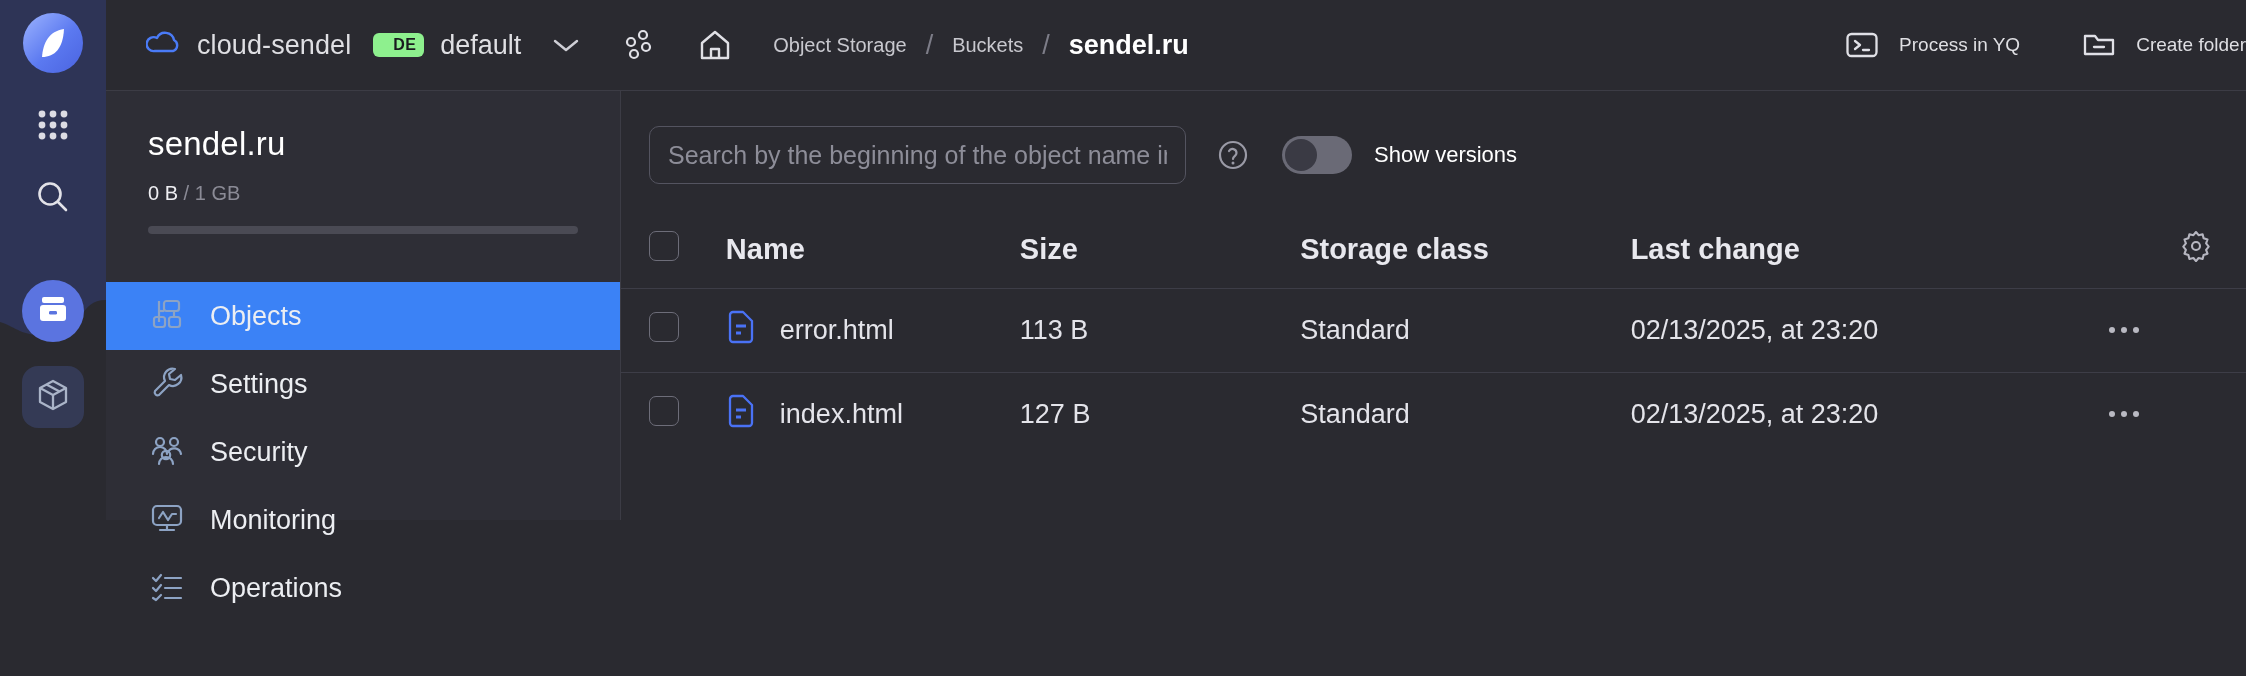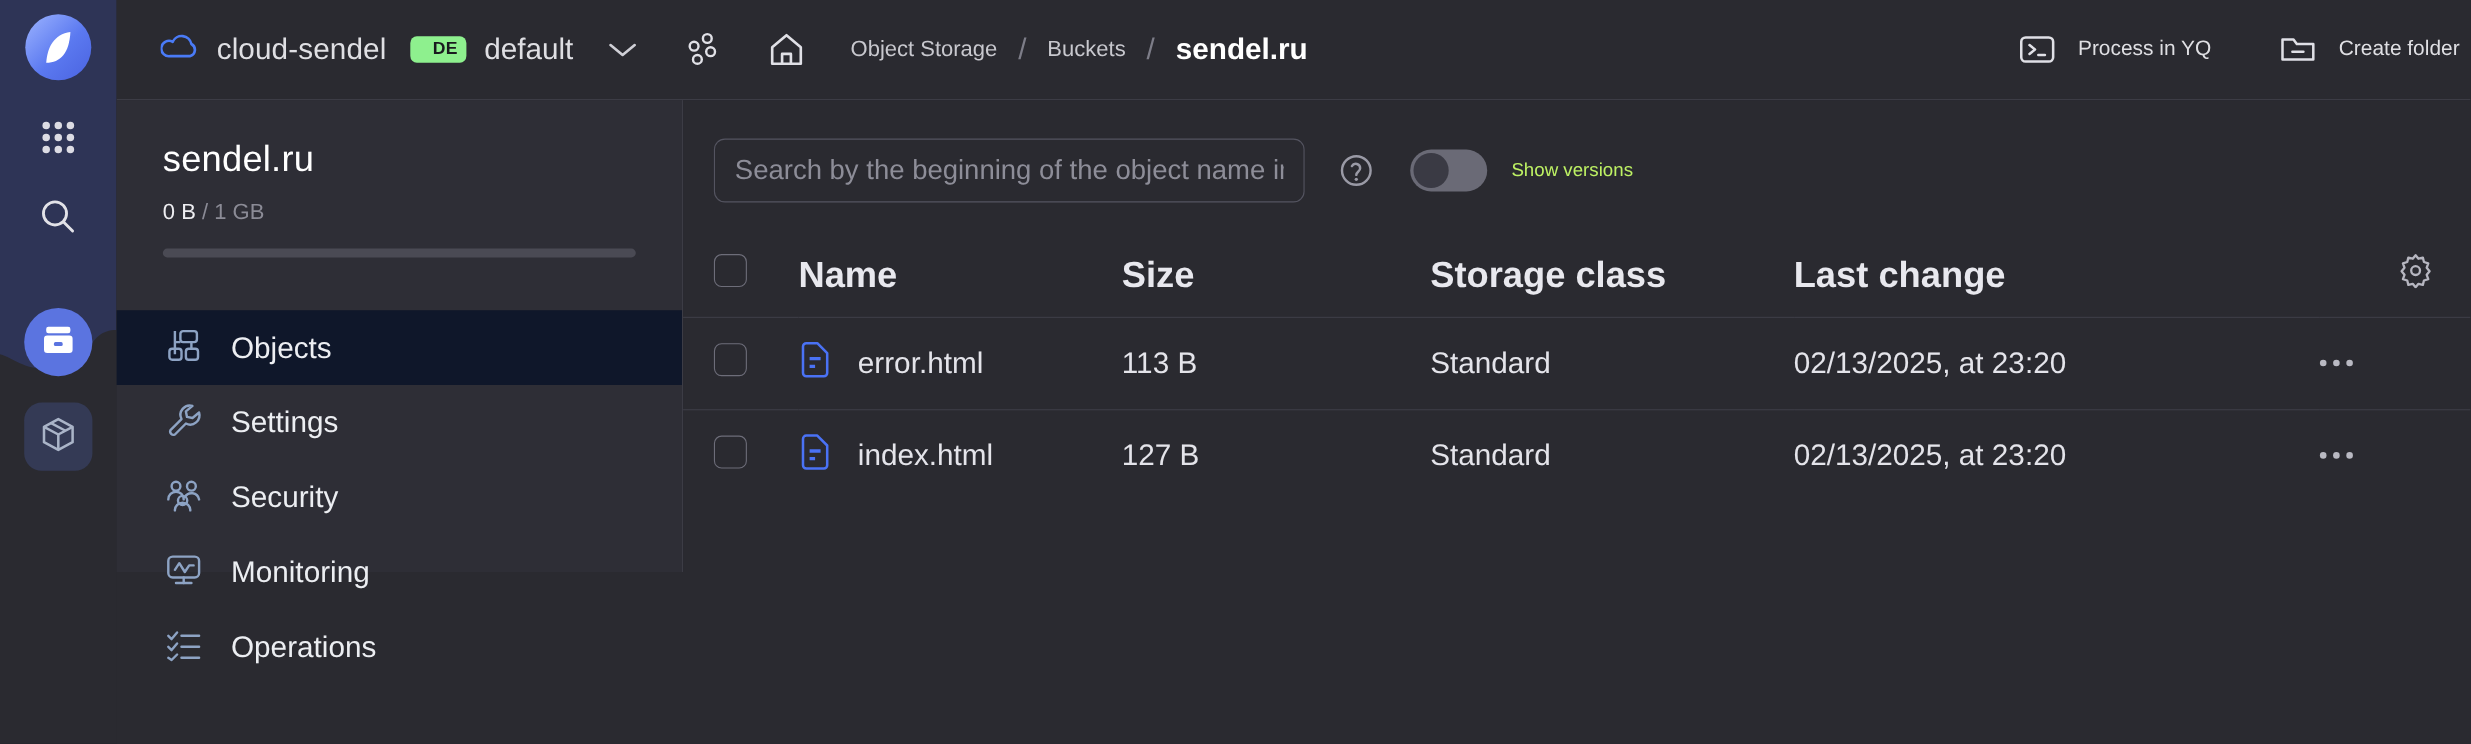--- a/index.html
+++ b/index.html
@@ -55,21 +55,21 @@
   .folder-name { color: #dfdfe3; font-size: 27px; margin-left: 16px; }
   .chev { margin-left: 30px; display: flex; align-items: center; }
   .topbar-icon { margin-left: 40px; display: flex; align-items: center; }
   .breadcrumb { display: flex; align-items: center; margin-left: 40px; gap: 0; }
   .bc-link { color: #c8c8ce; font-size: 20px; }
   .bc-sep { color: #7d7d88; font-size: 27px; margin: 0 19px; }
   .bc-current { color: #ffffff; font-size: 27px; font-weight: bold; }
   .topbar-right { margin-left: auto; display: flex; align-items: center; padding-right: 0; }
   .tb-action { display: flex; align-items: center; color: #dfdfe3; font-size: 19px; margin-left: 62px; }
   .tb-action .ic { margin-right: 20px; display: flex; align-items: center; }
-  .tb-action:last-child { padding-right: 10px; }
+  .tb-action:last-child { }
 
   
   .body { flex: 1 1 auto; display: flex; min-height: 0; }
 
   
   .sidebar {
     width: 515px; flex: 0 0 515px;
     background: #2e2e36;
     border-right: 1px solid #3c3c45;
     padding-top: 34px; position: relative;
@@ -79,21 +79,21 @@
   .sb-used { color: #eeeef2; }
   .sb-total { color: #8b8b96; }
   .sb-bar {
     margin: 21px 42px 0 42px; height: 8px; border-radius: 4px; background: #4a4a54;
   }
   .sb-nav { margin-top: 42px; }
   .sb-item {
     height: 68px; display: flex; align-items: center;
     padding-left: 44px; gap: 26px;
   }
-  .sb-item.active { background: #0f172a; margin-top: 48px; }
+  .sb-item.active { background: #3b82f6; margin-top: 48px; }
   .sb-item .lbl { color: #eceef2; font-size: 27px; }
 
   
   .main { flex: 1 1 auto; background: #2a2a30; min-width: 0; position: relative; }
   .toolbar { display: flex; align-items: center; padding: 35px 0 0 28px; }
   .search {
     width: 537px; height: 58px;
     background: transparent;
     border: 1px solid #545460; border-radius: 10px;
     color: #d5d5da; font-size: 25px;
@@ -105,27 +105,27 @@
   .toggle-wrap { display: flex; align-items: center; margin-left: 32px; }
   .toggle {
     width: 70px; height: 38px; border-radius: 19px;
     background: #6a6a76; position: relative; flex: 0 0 70px;
   }
   .toggle .knob {
     position: absolute; left: 3px; top: 3px;
     width: 32px; height: 32px; border-radius: 50%;
     background: #3a3a44;
   }
-  .toggle-label { color: #bef264; font-size: 17px; margin-left: 22px; }
+  .toggle-label { color: #ffffff; font-size: 22px; margin-left: 22px; }
 
   
   table.objects { width: 100%; border-collapse: collapse; margin-top: 28px; }
   table.objects th {
     text-align: left; font-weight: bold; color: #e8e8ee;
-    font-size: 33px; padding: 0 0 0 0; height: 76px; vertical-align: middle;
+    font-size: 29px; padding: 0 0 0 0; height: 76px; vertical-align: middle;
   }
   table.objects td {
     color: #e4e4ea; font-size: 27px; height: 84px; vertical-align: middle;
     border-top: 1px solid #3d3d47;
   }
   .col-check { width: 92px; padding-left: 28px !important; }
   .col-name  { width: 258px; }
   .col-size  { width: 246px; }
   .col-class { width: 290px; }
   .col-date  { width: 420px; }

